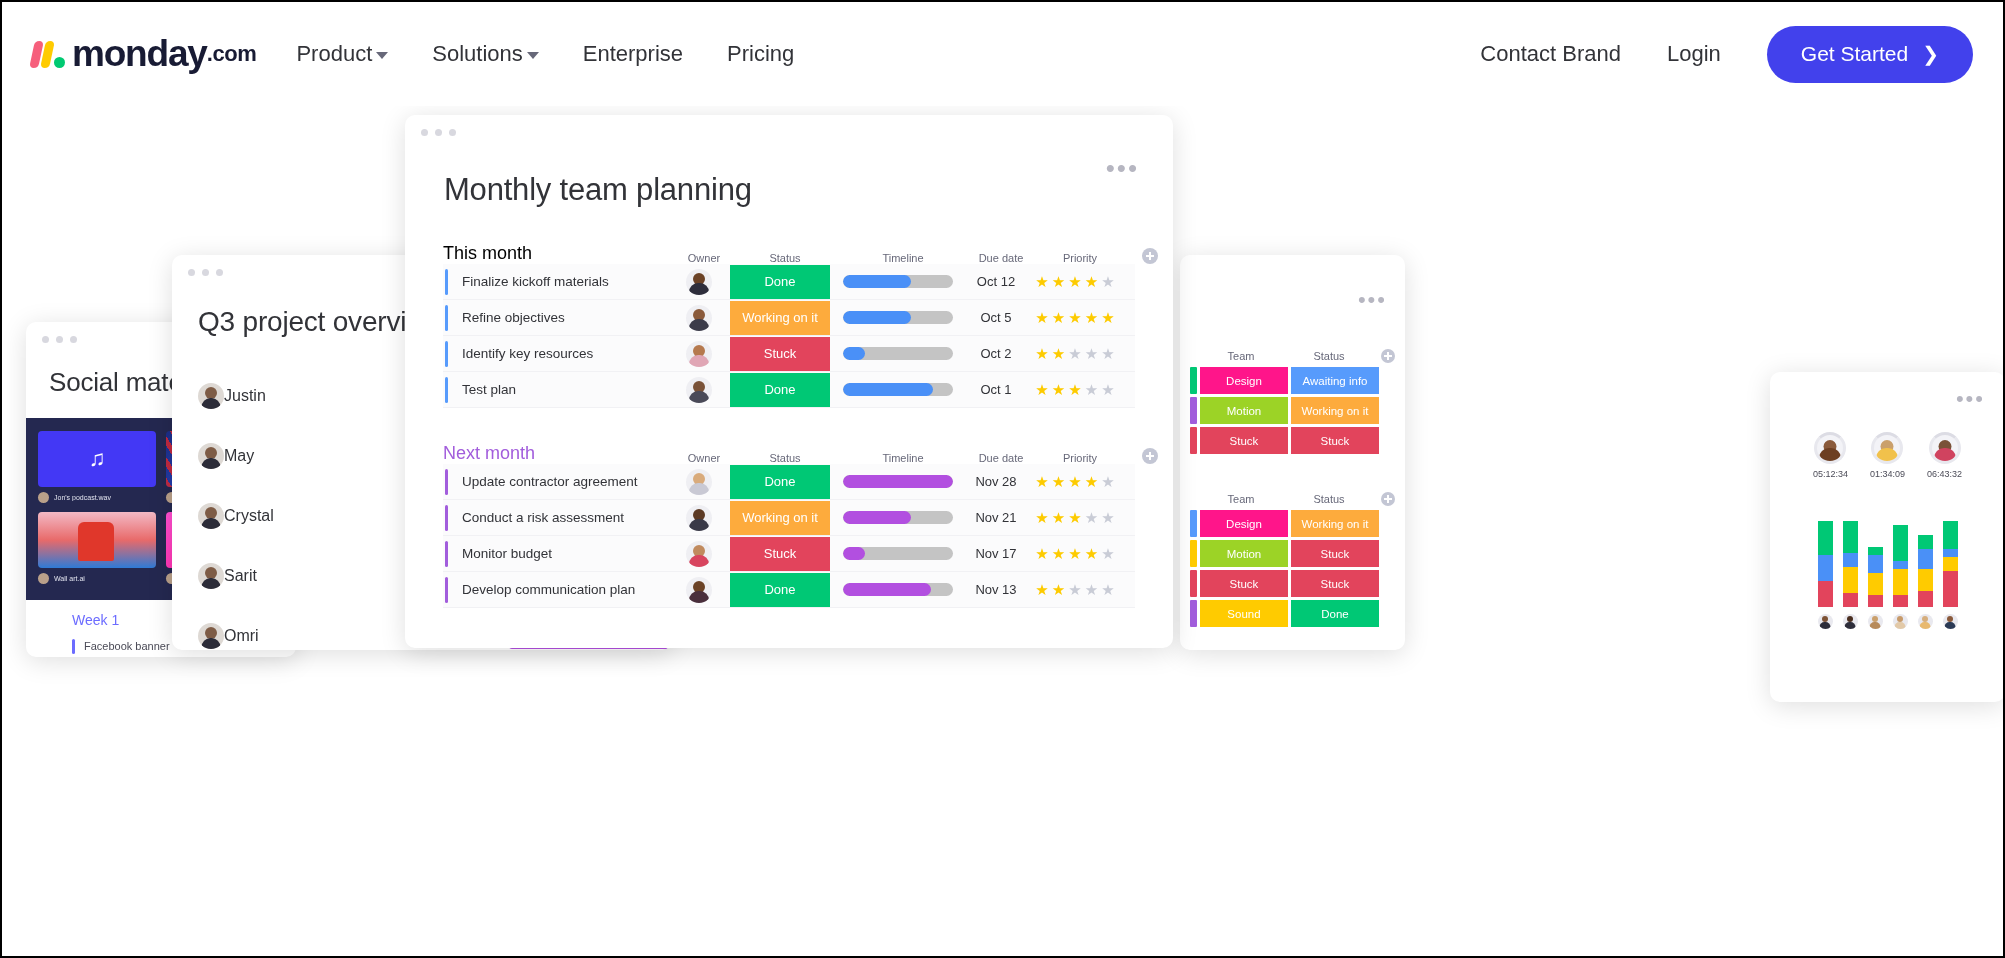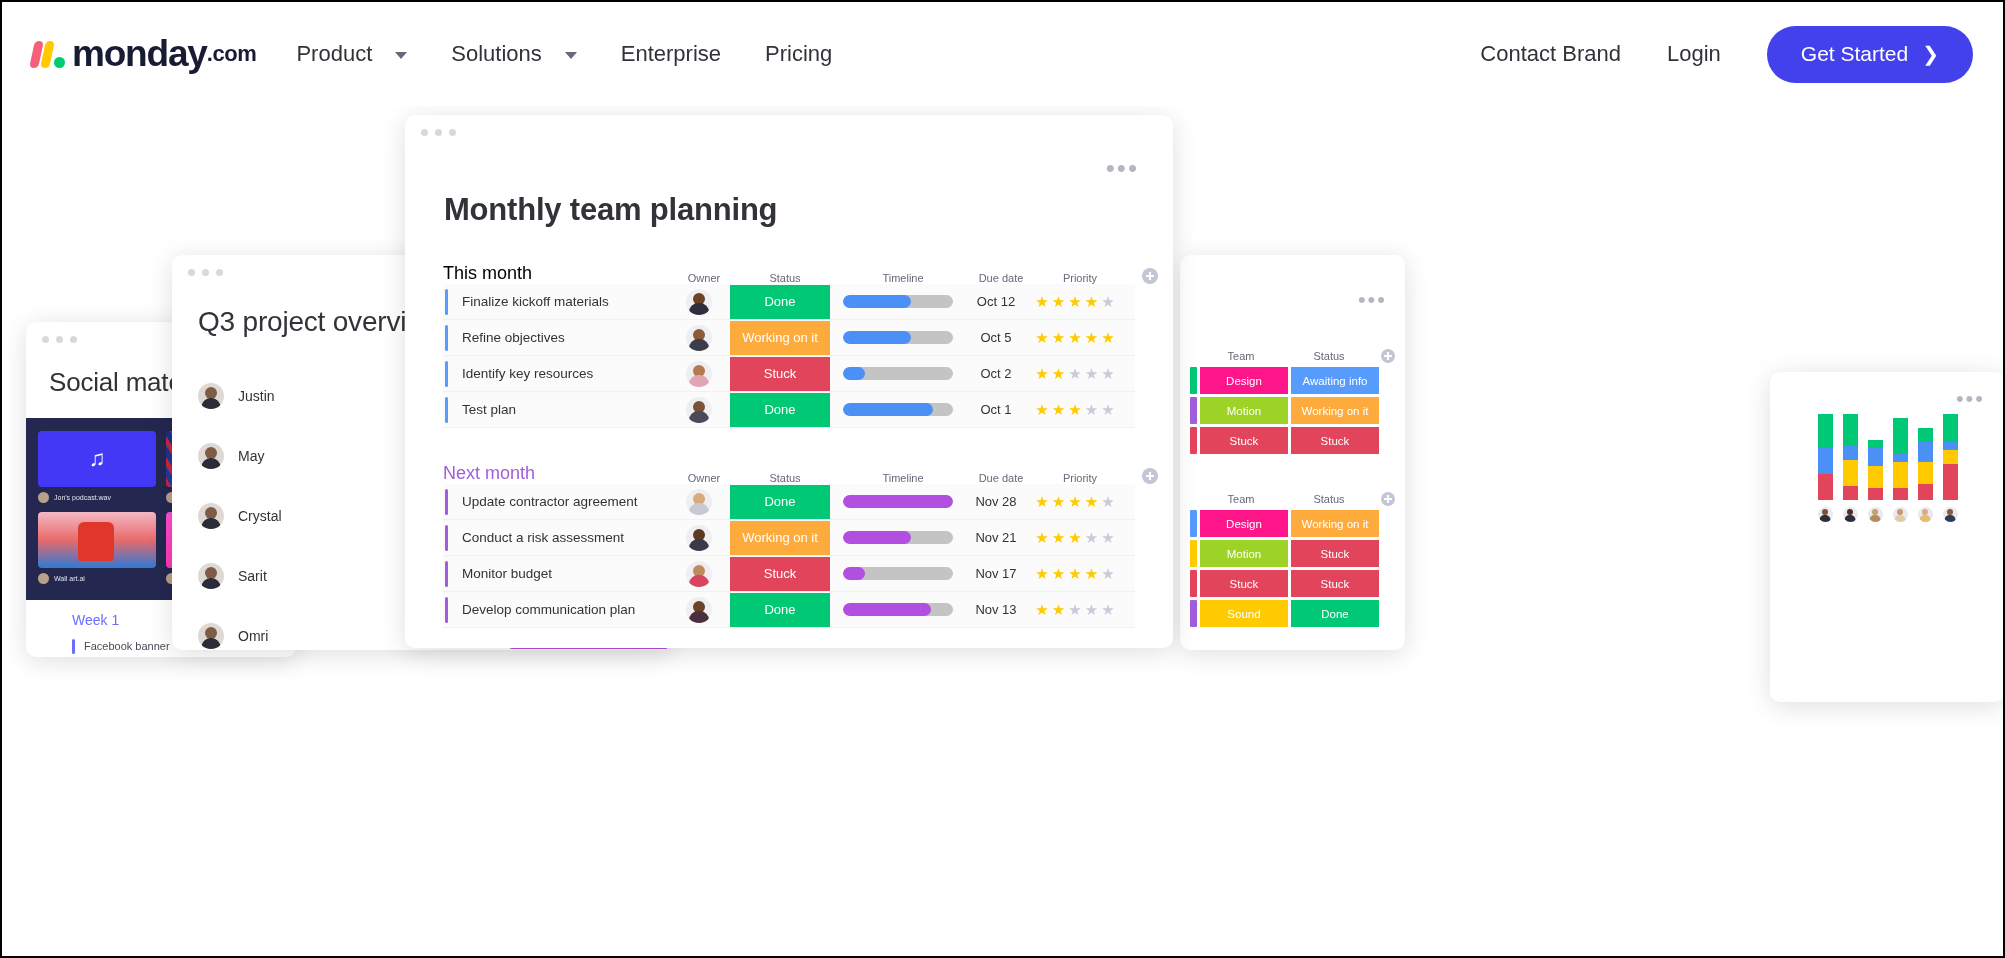--- a/index.html
+++ b/index.html
@@ -20,21 +20,21 @@
   .lm { width: 9px; height: 27px; border-radius: 5px; transform: skewX(-12deg); }
   .lm.red { background: #f65f7c; }
   .lm.yellow { background: #ffcb00; }
   .lm.green { background: #00ca72; width: 11px; height: 11px; border-radius: 50%;
               transform: none; align-self: flex-end; }
   .logo-text { font-size: 37px; font-weight: 700; color: #181b34; letter-spacing: -1.2px; }
   .logo-dotcom { font-size: 22px; font-weight: 700; color: #181b34; letter-spacing: -0.4px; }
 
   .nav-links { display: flex; align-items: center; margin-left: 40px; gap: 44px; }
   .nav-link { font-size: 22px; color: #323338; display: flex; align-items: center;
-              gap: 23px; cursor: pointer; }
+              gap: 4px; cursor: pointer; }
   .chev { width: 0; height: 0; border-left: 6px solid transparent;
           border-right: 6px solid transparent; border-top: 7px solid #676879;
           margin-top: 3px; }
   .nav-right { margin-left: auto; display: flex; align-items: center;
                gap: 46px; margin-right: 30px; }
   .nav-right .nav-link { font-size: 22px; }
   .cta { background: #4241ec; color: #fff; font-size: 21px; border-radius: 35px;
          padding: 0 34px; height: 57px; display: flex; align-items: center;
          gap: 14px; cursor: pointer; border: none;
          font-family: "Liberation Sans", sans-serif; }
@@ -89,28 +89,28 @@
   .gcols { position: absolute; left: 287px; top: 0; bottom: 0; right: 0;
            display: flex; }
   .gcol { width: 44px; border-left: 1px solid #eeeef2; height: 100%; }
   .grow { position: relative; height: 60px; display: flex; align-items: center; }
   .gav { width: 26px; height: 26px; border-radius: 50%; margin-left: 26px; flex: none;
          background: #ded9d4; overflow: hidden; position: relative; }
   .gav::after { content:""; position:absolute; left:50%; bottom:0; transform:translateX(-50%);
                 width: 19px; height: 11px; border-radius: 9px 9px 0 0; background:#2c2c38; }
   .gav::before { content:""; position:absolute; left:50%; top:4px; transform:translateX(-50%);
                  width: 12px; height: 12px; border-radius:50%; background:#7e5c46; }
-  .gname { font-size: 14px; color: #323338; margin-left: 14px; }
+  .gname { font-size: 16px; color: #323338; }
   .gbar { position: absolute; height: 26px; border-radius: 3px; color: #fff;
           font-size: 12px; display: flex; align-items: center; justify-content: center;
           white-space: nowrap; }
 
   
   #card-main { left: 403px; top: 113px; width: 768px; height: 533px; z-index: 40; }
-  #card-main .card-title { margin: 56px 0 0 39px; font-size: 31px; font-weight: bold; }
+  #card-main .card-title { margin: 36px 0 0 39px; font-size: 31px; }
   .ellipsis { position: absolute; right: 34px; top: 48px; color: #b6b6c1;
               font-size: 26px; letter-spacing: 2px; line-height: 10px; cursor: pointer; }
   .grp { margin-top: 30px; padding: 0 38px; position: relative; }
   .grp-head { display: flex; align-items: flex-end; height: 26px; }
   .grp-title { font-size: 18px; flex: none; }
   .col-h { font-size: 11px; color: #676879; text-align: center; flex: none; }
   .plus { width: 16px; height: 16px; border-radius: 50%; background: #c3c6d4;
           position: relative; flex: none; margin-left: 14px; cursor: pointer; }
   .plus::before, .plus::after { content:""; position:absolute; background:#fff;
           left:50%; top:50%; transform: translate(-50%,-50%); }
@@ -383,20 +383,43 @@
             <span class="ts-lead" style="background:#a25ddc"></span>
             <span class="ts-cell t-sound">Sound</span>
             <span class="ts-cell s-done">Done</span>
           </div>
         </div>
     </div>
   </div>
 
   <div class="card" id="card-chart">
     <div class="ellipsis">•••</div>
+    <div class="ring-row">
+      <div class="ring-item">
+        <div class="ring">
+            <i style="background:#8a5a3b"></i>
+            <b style="background:#6d3f22"></b>
+          </div>
+        <div class="ring-t">05:12:34</div>
+      </div>
+      <div class="ring-item">
+        <div class="ring">
+            <i style="background:#caa06c"></i>
+            <b style="background:#f1c14b"></b>
+          </div>
+        <div class="ring-t">01:34:09</div>
+      </div>
+      <div class="ring-item">
+        <div class="ring">
+            <i style="background:#7a5238"></i>
+            <b style="background:#d0435f"></b>
+          </div>
+        <div class="ring-t">06:43:32</div>
+      </div>
+    </div>
     <div class="chart" id="stacked-chart">
         <div class="bar">
           <div class="seg" style="height: 34px; background: rgb(0, 200, 117);"></div>
           <div class="seg" style="height: 26px; background: rgb(74, 144, 247);"></div>
           <div class="seg" style="height: 26px; background: rgb(226, 68, 92);"></div>
         </div>
         <div class="bar">
           <div class="seg" style="height: 32px; background: rgb(0, 200, 117);"></div>
           <div class="seg" style="height: 14px; background: rgb(74, 144, 247);"></div>
           <div class="seg" style="height: 26px; background: rgb(255, 203, 0);"></div>

